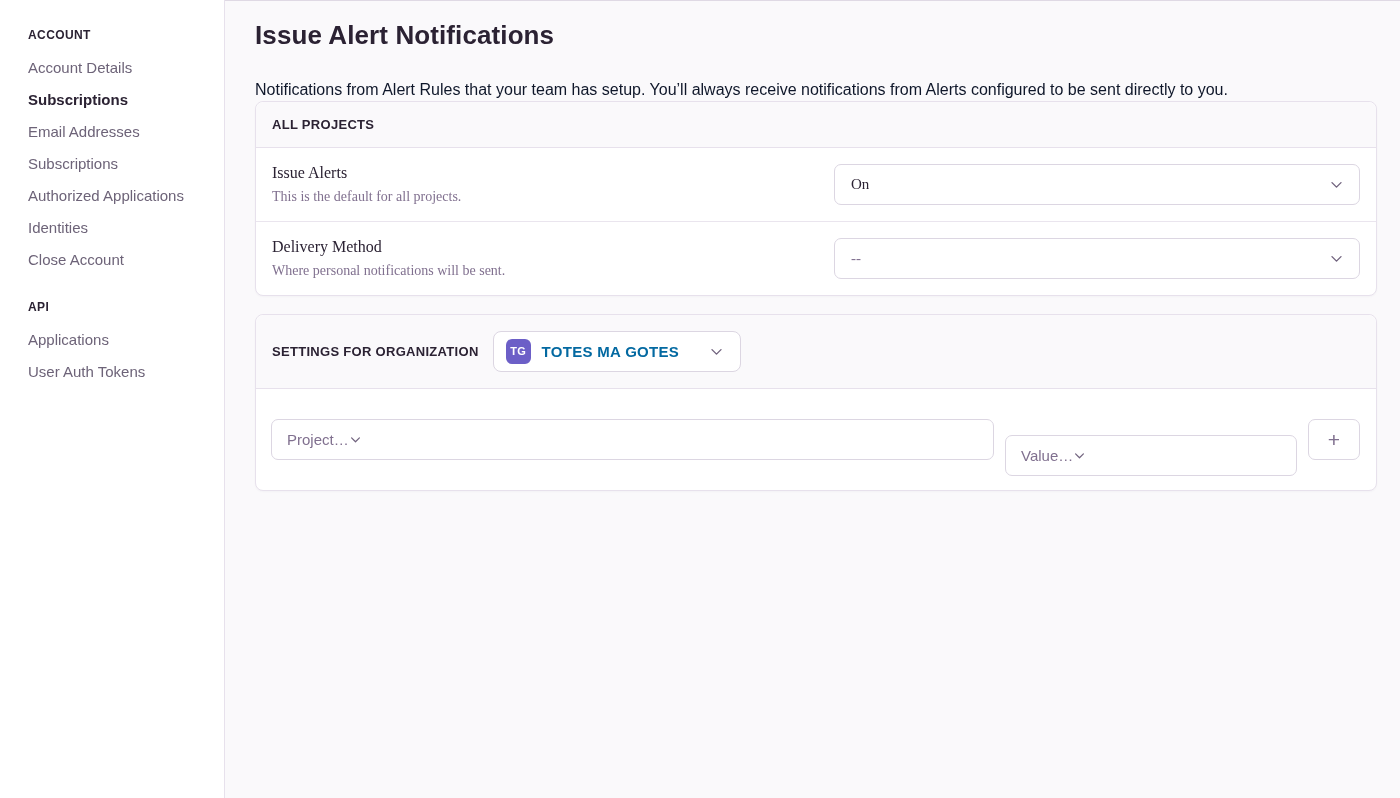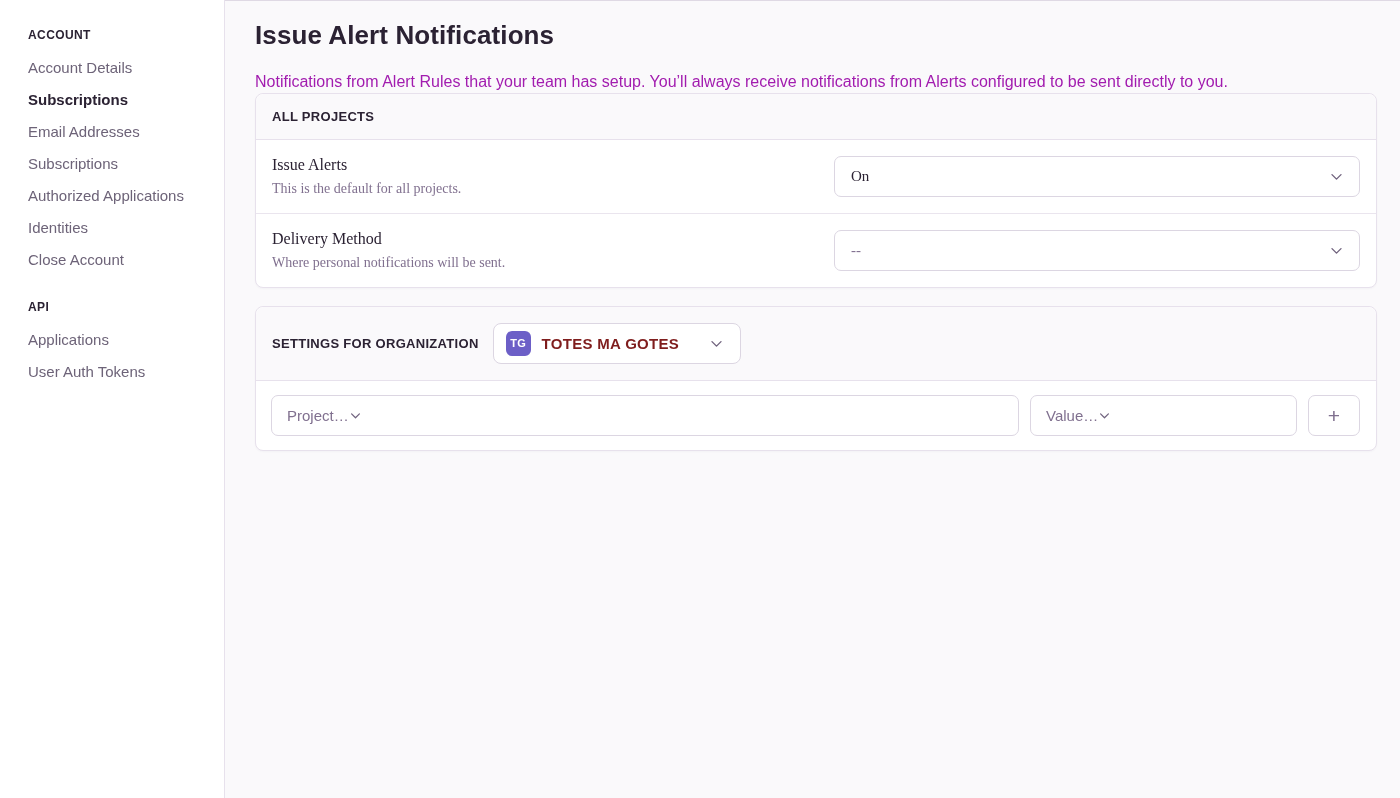--- a/index.html
+++ b/index.html
@@ -42,22 +42,22 @@
   
   .main { margin-left: 225px; padding: 0 23px 40px 30px; }
   .page-title {
     font-size: 26px; font-weight: 700;
     color: #2B2233;
     margin: 19px 0 0;
     letter-spacing: 0.1px;
   }
   .page-subtitle {
     font-size: 16px;
-    color: #a21caf;
-    margin-top: 20px;
+    color: #0f172a;
+    margin-top: 28px;
     line-height: 1.35;
   }
 
   
   .panel {
     background: #FFFFFF;
     border: 1px solid #E7E1EC;
     border-radius: 8px;
     box-shadow: 0 1px 2px rgba(43,34,51,0.03);
   }
@@ -118,42 +118,42 @@
   .org-avatar {
     width: 25px; height: 25px;
     border-radius: 6px;
     background: #6C5FC7;
     color: #FFFFFF;
     font-size: 11px; font-weight: 700;
     display: flex; align-items: center; justify-content: center;
     flex: none;
   }
   .org-name {
-    font-size: 15px; font-weight: 700; color: #7f1d1d;
+    font-size: 15px; font-weight: 700; color: #0369a1;
     margin: 0 30px 0 11px;
   }
 
   
   .selector-row {
     display: flex; align-items: center; gap: 11px;
     padding: 14px 16px 14px 15px;
   }
   .placeholder-select {
     height: 41px;
     background: #FFFFFF;
     border: 1px solid #DCD6E2;
     border-radius: 7px;
     display: flex; align-items: center; justify-content: flex-start;
     padding: 0 14px 0 15px;
     font-size: 15px;
     color: #80708F;
     cursor: pointer;
   }
   .placeholder-select.project { flex: 1; }
-  .placeholder-select.value { width: 267px; flex: none; }
+  .placeholder-select.value { width: 292px; flex: none; margin-top: 32px; }
   .add-button {
     width: 52px; height: 41px; flex: none;
     background: #FFFFFF;
     border: 1px solid #DCD6E2;
     border-radius: 7px;
     color: #80708F;
     font-size: 21px; line-height: 1;
     display: flex; align-items: center; justify-content: center;
     cursor: pointer;
     padding: 0;

